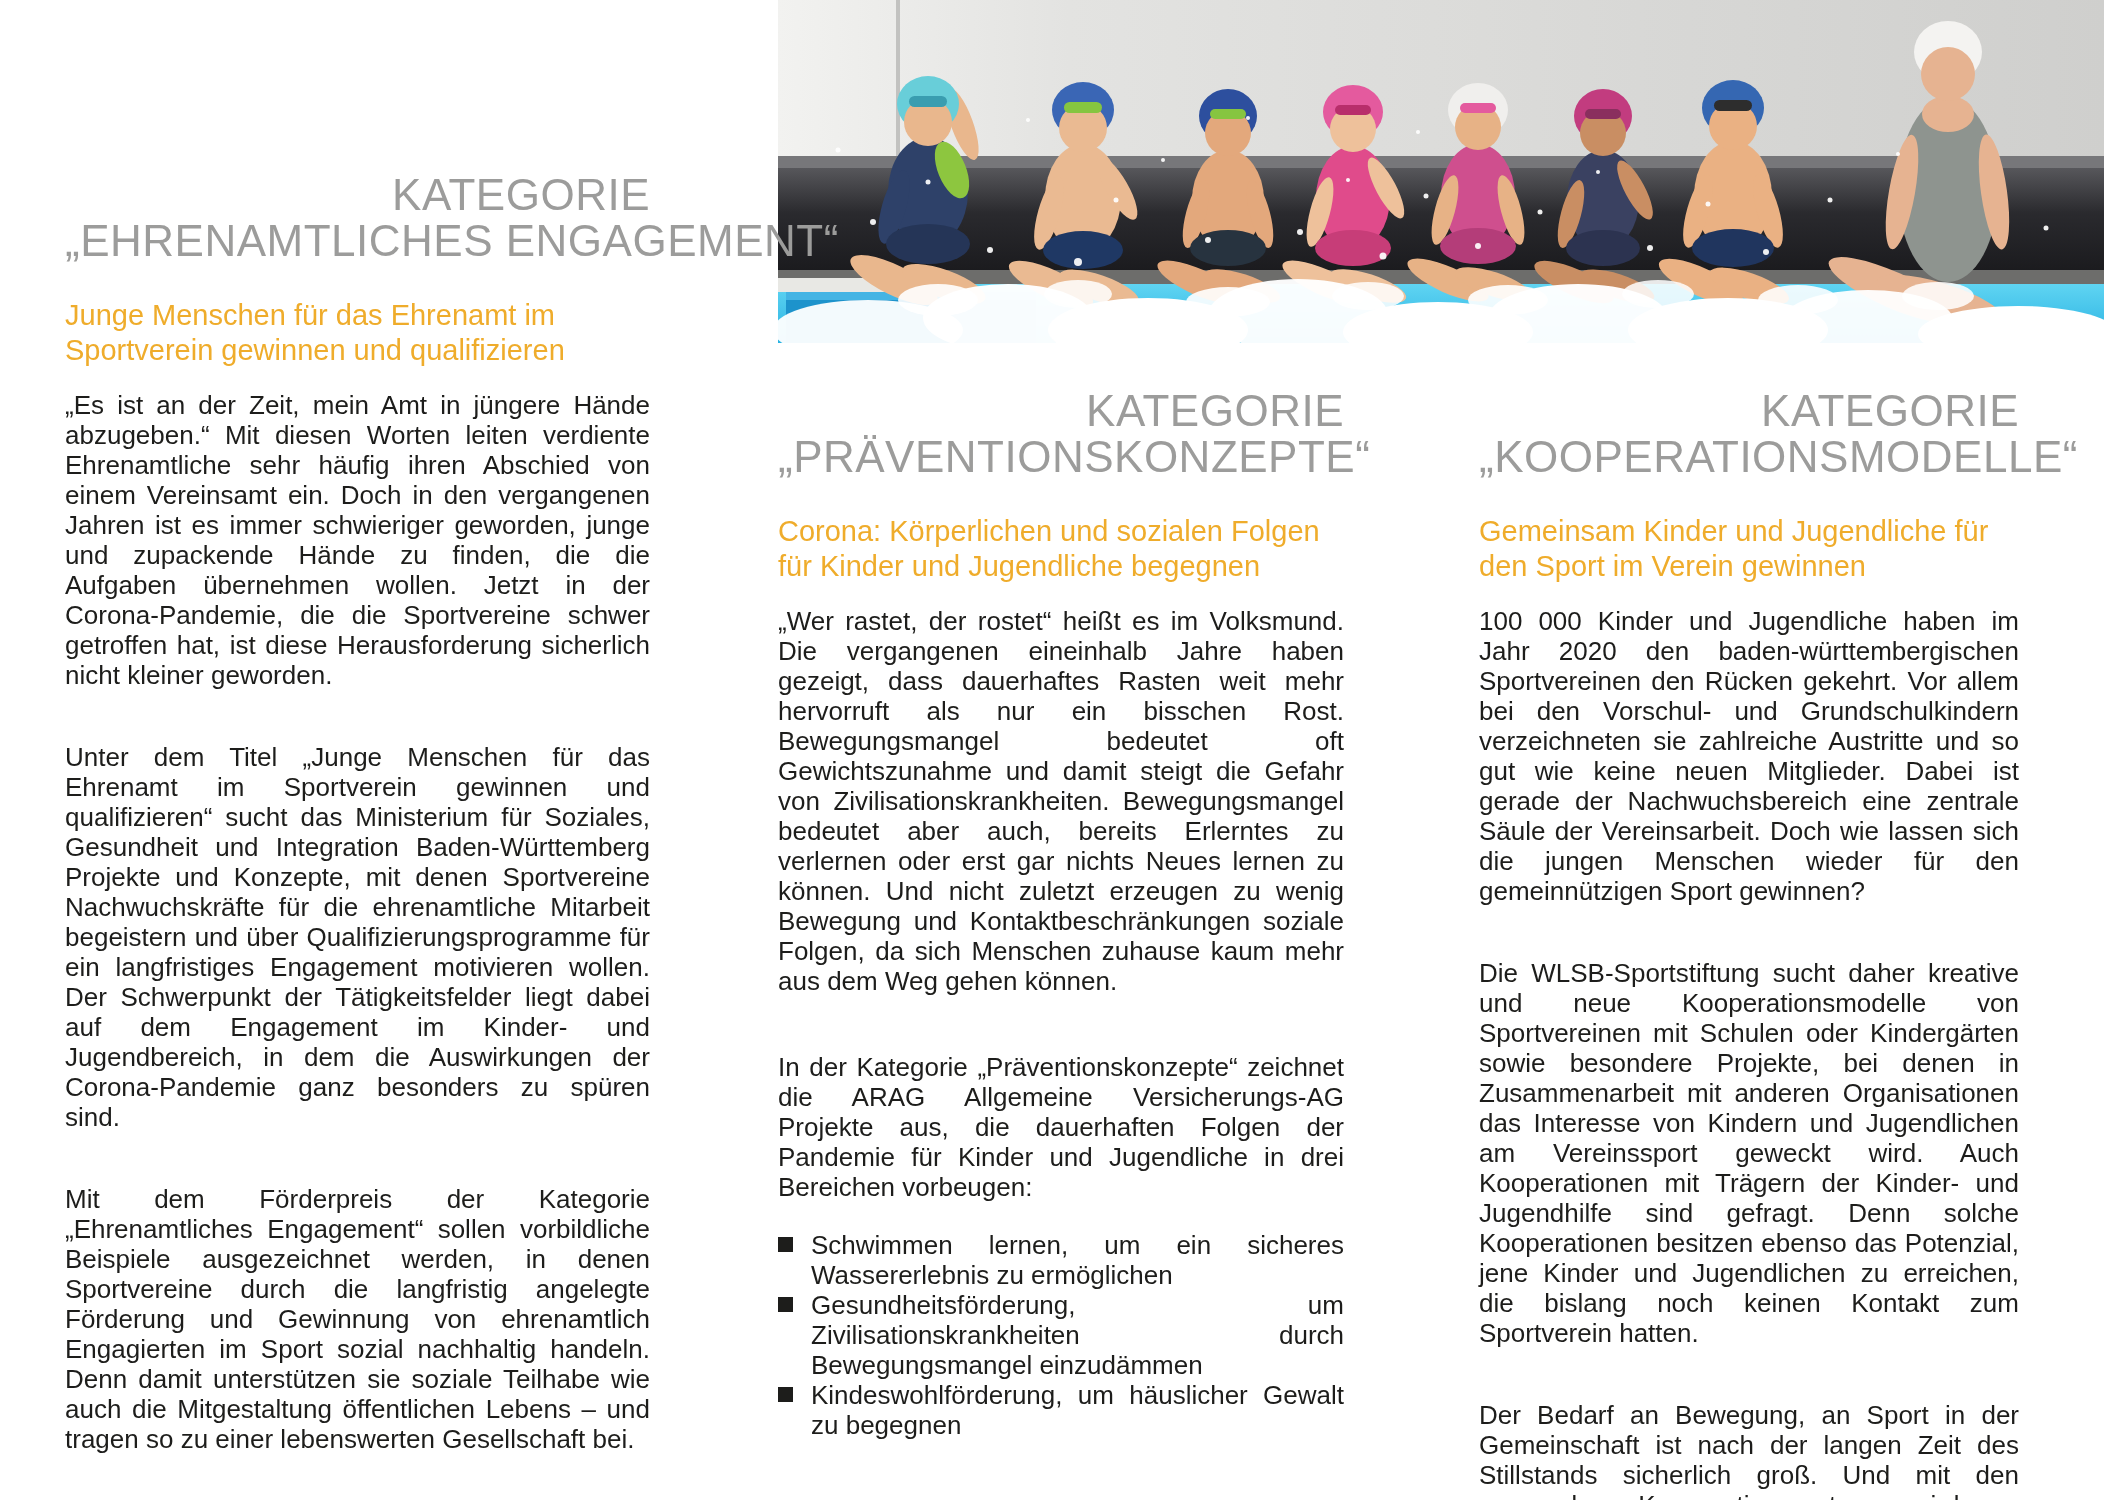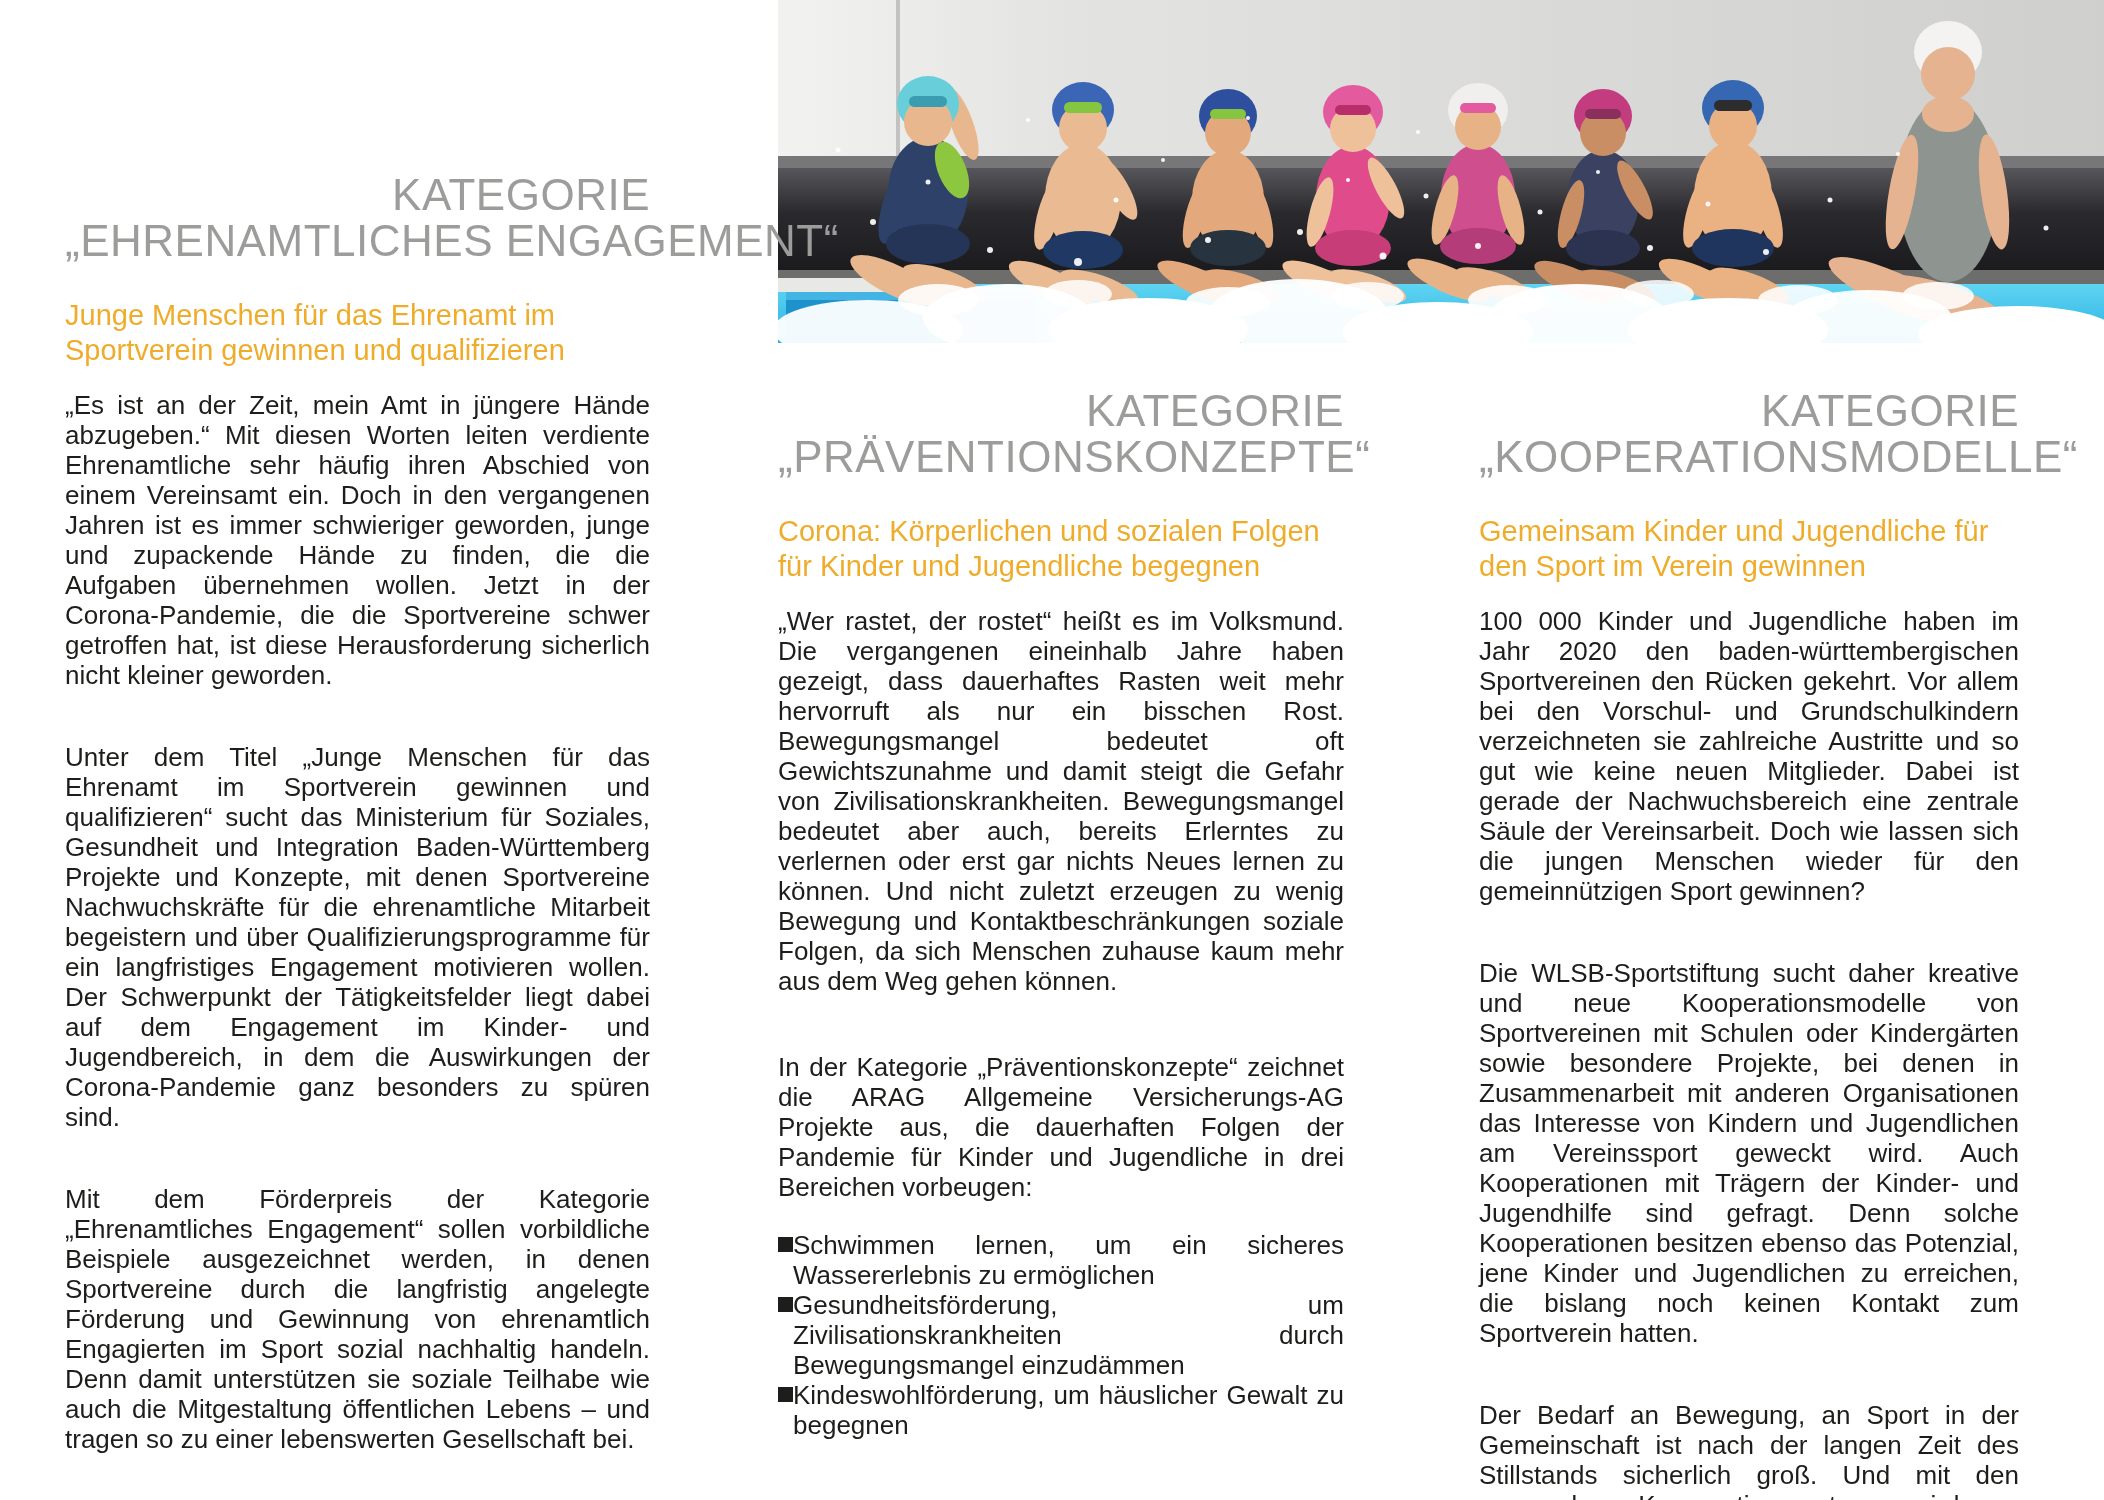--- a/index.html
+++ b/index.html
@@ -21,21 +21,21 @@
     margin:34px 0 0;font-size:29px;line-height:35px;font-weight:normal;color:#efac2b;
   }
   .body-text p{
     margin:0;font-size:26px;line-height:30px;text-align:justify;color:#1d1d1b;
   }
   .body-text p.first{margin-top:22px;}
   .body-text p + p{margin-top:52px;}
   .col-middle .body-text p + p{margin-top:56px;}
   .bullet-list{margin:28px 0 0;padding:0;list-style:none;}
   .bullet-list li{
-    display:flex;font-size:26px;line-height:30px;text-align:justify;color:#1d1d1b;
+    display:flex;gap:18px;font-size:26px;line-height:30px;text-align:justify;color:#1d1d1b;
   }
   .bullet-square{width:15px;height:15px;background:#1d1d1b;margin-top:7px;flex:none;}
 </style>
 </head>
 <body>
 
 <div class="page">
 
   <div class="photo">
     <svg viewBox="0 0 1326 343" preserveAspectRatio="none">

